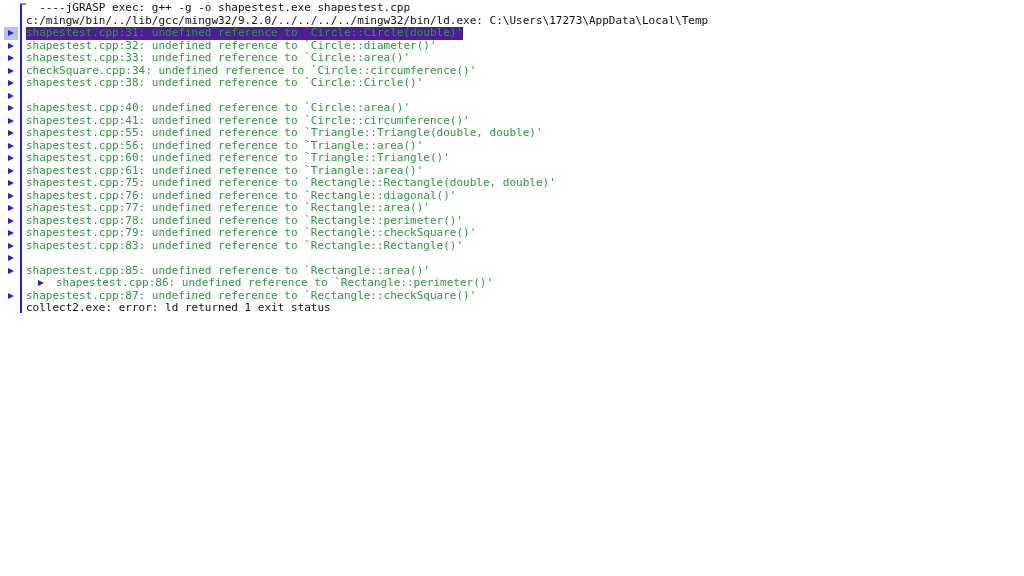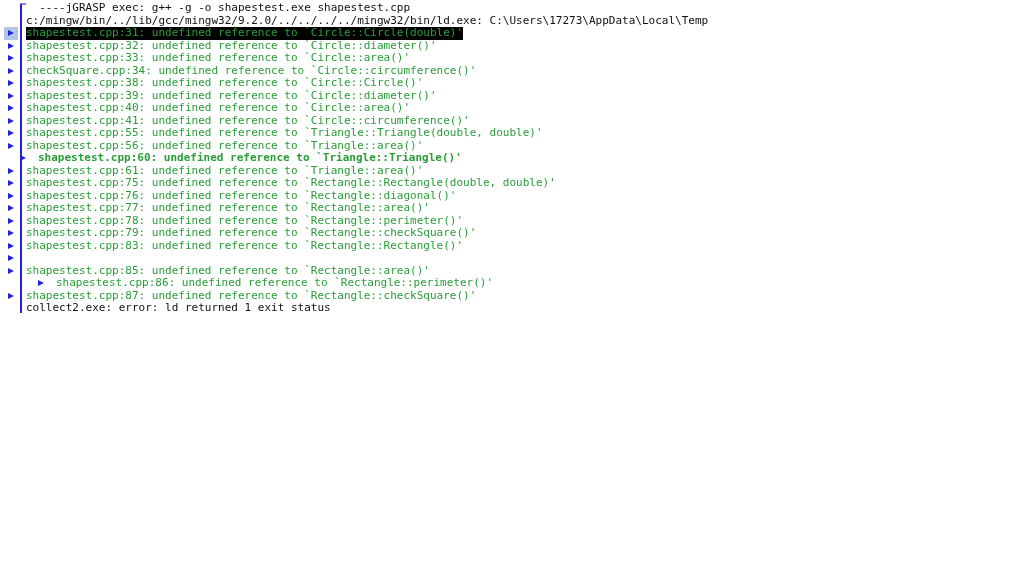--- a/index.html
+++ b/index.html
@@ -59,21 +59,21 @@
   .row .txt {
     position: absolute;
     left: 26px;
     top: 0;
     white-space: pre;
   }
   .row.plain .txt { color: #101010; }
   .row.err   .txt { color: #2a9d38; }
 
   .row.sel .txt {
-    background: #000000;
+    background: #4c1d95;
     color: #2a9d38;
   }
 
   
   .marker {
     position: absolute;
     left: 8px;
     top: 3px;
     width: 0;
     height: 0;
@@ -100,26 +100,26 @@
   <div class="rail"></div>
 
   <div class="rows" id="rows">
       <div class="row plain" style="top: 2px; position: absolute; left: 0px; width: 1024px;"><span class="txt">  ----jGRASP exec: g++ -g -o shapestest.exe shapestest.cpp</span></div>
       <div class="row plain" style="top: 14.5px; position: absolute; left: 0px; width: 1024px;"><span class="txt">c:/mingw/bin/../lib/gcc/mingw32/9.2.0/../../../../mingw32/bin/ld.exe: C:\Users\17273\AppData\Local\Temp</span></div>
       <div class="row err sel" style="top: 27px; position: absolute; left: 0px; width: 1024px;"><div class="sel-marker-bg"></div><div class="marker"></div><span class="txt">shapestest.cpp:31: undefined reference to `Circle::Circle(double)'</span></div>
       <div class="row err" style="top: 39.5px; position: absolute; left: 0px; width: 1024px;"><div class="marker"></div><span class="txt">shapestest.cpp:32: undefined reference to `Circle::diameter()'</span></div>
       <div class="row err" style="top: 52px; position: absolute; left: 0px; width: 1024px;"><div class="marker"></div><span class="txt">shapestest.cpp:33: undefined reference to `Circle::area()'</span></div>
       <div class="row err" style="top: 64.5px; position: absolute; left: 0px; width: 1024px;"><div class="marker"></div><span class="txt">checkSquare.cpp:34: undefined reference to `Circle::circumference()'</span></div>
       <div class="row err" style="top: 77px; position: absolute; left: 0px; width: 1024px;"><div class="marker"></div><span class="txt">shapestest.cpp:38: undefined reference to `Circle::Circle()'</span></div>
-      <div class="row err" style="top: 89.5px; position: absolute; left: 0px; width: 1024px;"><div class="marker"></div><span class="txt">shapestest.cpp:39: undefined reference to `Circle::diameter()'</span></div>
+      <div class="row err" style="top: 89.5px; position: absolute; left: 0px; width: 1024px;"><div class="marker"></div></div>
       <div class="row err" style="top: 102px; position: absolute; left: 0px; width: 813px;"><div class="marker"></div><span class="txt">shapestest.cpp:40: undefined reference to `Circle::area()'</span></div>
       <div class="row err" style="top: 114.5px; position: absolute; left: 0px; width: 1024px; text-decoration: underline;"><div class="marker"></div><span class="txt">shapestest.cpp:41: undefined reference to `Circle::circumference()'</span></div>
       <div class="row err" style="top: 127px; position: absolute; left: 0px; width: 1024px;"><div class="marker"></div><span class="txt">shapestest.cpp:55: undefined reference to `Triangle::Triangle(double, double)'</span></div>
       <div class="row err" style="top: 139.5px; position: absolute; left: 0px; width: 1024px;"><div class="marker"></div><span class="txt">shapestest.cpp:56: undefined reference to `Triangle::area()'</span></div>
-      <div class="row err" style="top: 152px; position: absolute; left: 12px; width: 884px; font-weight: bold;"><div class="marker"></div><span class="txt">shapestest.cpp:60: undefined reference to `Triangle::Triangle()'</span></div>
+      <div class="row err" style="top: 152px; position: absolute; left: 0px; width: 884px;"><div class="marker"></div><span class="txt">shapestest.cpp:60: undefined reference to `Triangle::Triangle()'</span></div>
       <div class="row err" style="top: 164.5px; position: absolute; left: 0px; width: 1024px;"><div class="marker"></div><span class="txt">shapestest.cpp:61: undefined reference to `Triangle::area()'</span></div>
       <div class="row err" style="top: 177px; position: absolute; left: 0px; width: 1024px;"><div class="marker"></div><span class="txt">shapestest.cpp:75: undefined reference to `Rectangle::Rectangle(double, double)'</span></div>
       <div class="row err" style="top: 189.5px; position: absolute; left: 0px; width: 1024px;"><div class="marker"></div><span class="txt">shapestest.cpp:76: undefined reference to `Rectangle::diagonal()'</span></div>
       <div class="row err" style="top: 202px; position: absolute; left: 0px; width: 1024px;"><div class="marker"></div><span class="txt">shapestest.cpp:77: undefined reference to `Rectangle::area()'</span></div>
       <div class="row err" style="top: 214.5px; position: absolute; left: 0px; width: 1024px;"><div class="marker"></div><span class="txt">shapestest.cpp:78: undefined reference to `Rectangle::perimeter()'</span></div>
       <div class="row err" style="top: 227px; position: absolute; left: 0px; width: 1024px;"><div class="marker"></div><span class="txt">shapestest.cpp:79: undefined reference to `Rectangle::checkSquare()'</span></div>
       <div class="row err" style="top: 239.5px; position: absolute; left: 0px; width: 1024px;"><div class="marker"></div><span class="txt">shapestest.cpp:83: undefined reference to `Rectangle::Rectangle()'</span></div>
       <div class="row err" style="top: 252px; position: absolute; left: 0px; width: 1024px;"><div class="marker"></div></div>
       <div class="row err" style="top: 264.5px; position: absolute; left: 0px; width: 1024px;"><div class="marker"></div><span class="txt">shapestest.cpp:85: undefined reference to `Rectangle::area()'</span></div>
       <div class="row err" style="top: 277px; position: absolute; left: 0px; width: 1024px; margin-left: 30px;"><div class="marker"></div><span class="txt">shapestest.cpp:86: undefined reference to `Rectangle::perimeter()'</span></div>

